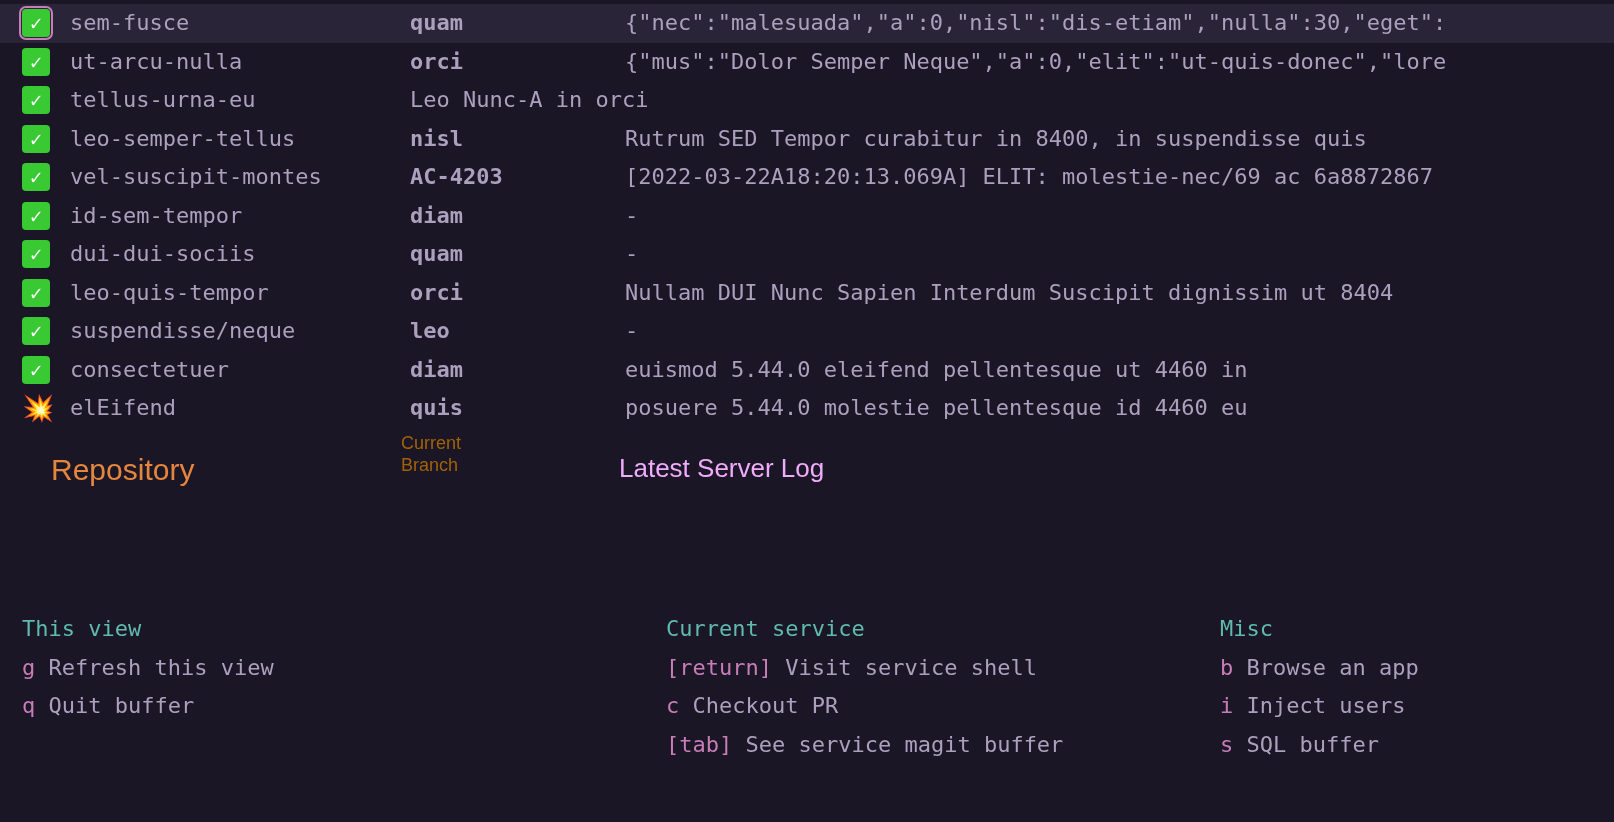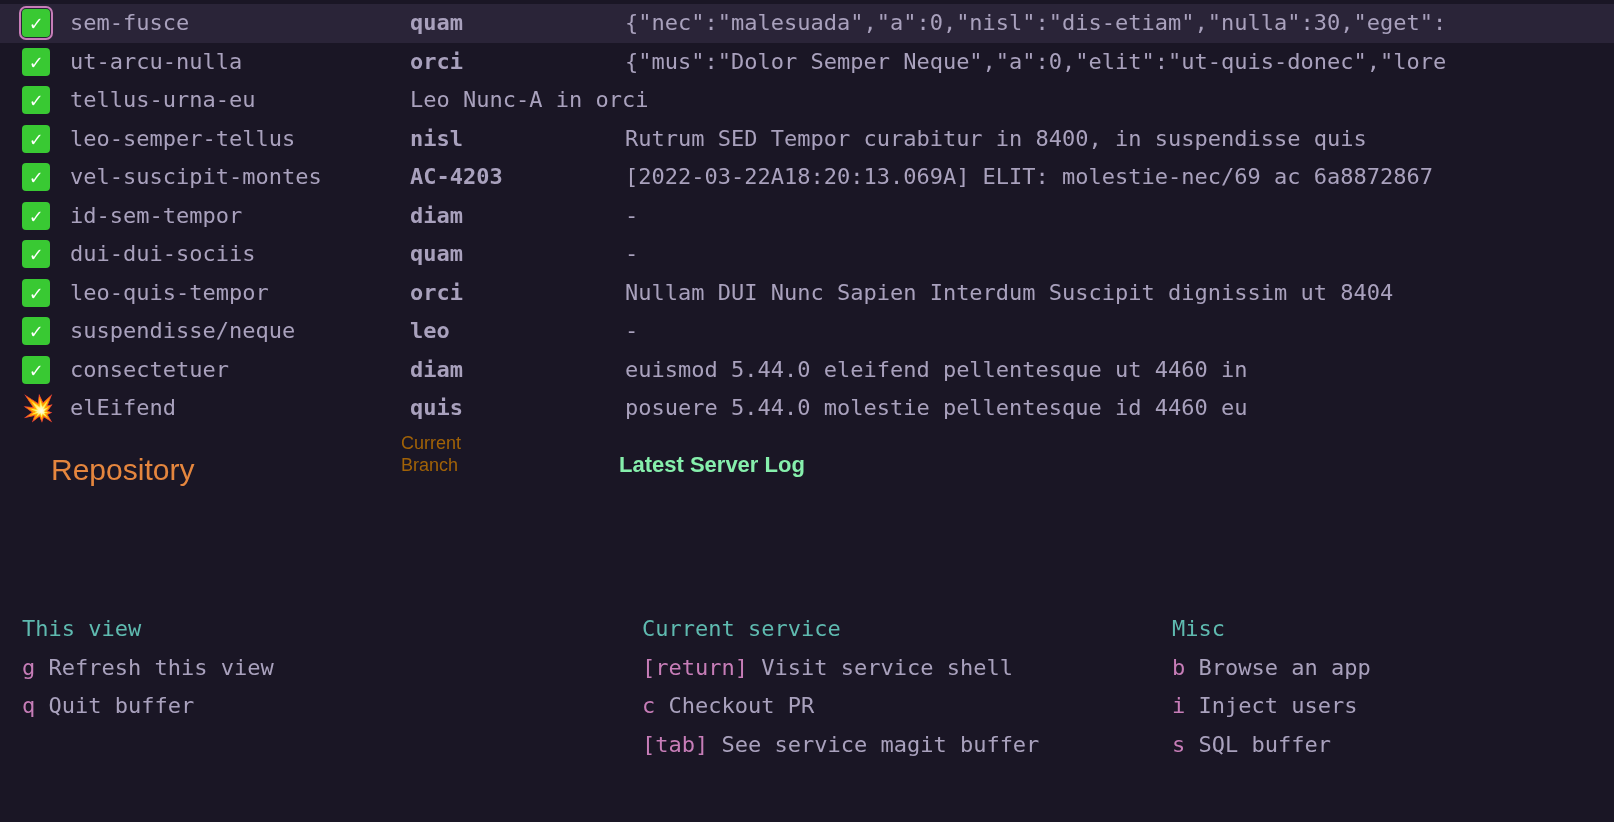--- a/index.html
+++ b/index.html
@@ -84,32 +84,33 @@
     font-weight: 400;
     padding-top: 12px;
   }
   .hdr-branch {
     width: 218px;
     color: #a16207;
     font-size: 18px;
     line-height: 1.25;
   }
   .hdr-log {
-    color: #86efac;
-    font-size: 22px;
-    font-weight: 700;
+    color: #f0abfc;
+    font-size: 26px;
+    font-weight: 400;
     padding-top: 14px;
   }
   .help {
     display: flex;
     position: absolute;
     top: 610px;
     left: 0;
     width: 1426px;
     padding-left: 22px;
+    gap: 24px;
   }
   .help-col {
     flex: 0 0 auto;
   }
   .help-col.c1 { width: 620px; }
   .help-col.c2 { width: 530px; }
   .help-col.c3 { }
   .help-title {
     color: #5fbab0;
   }

